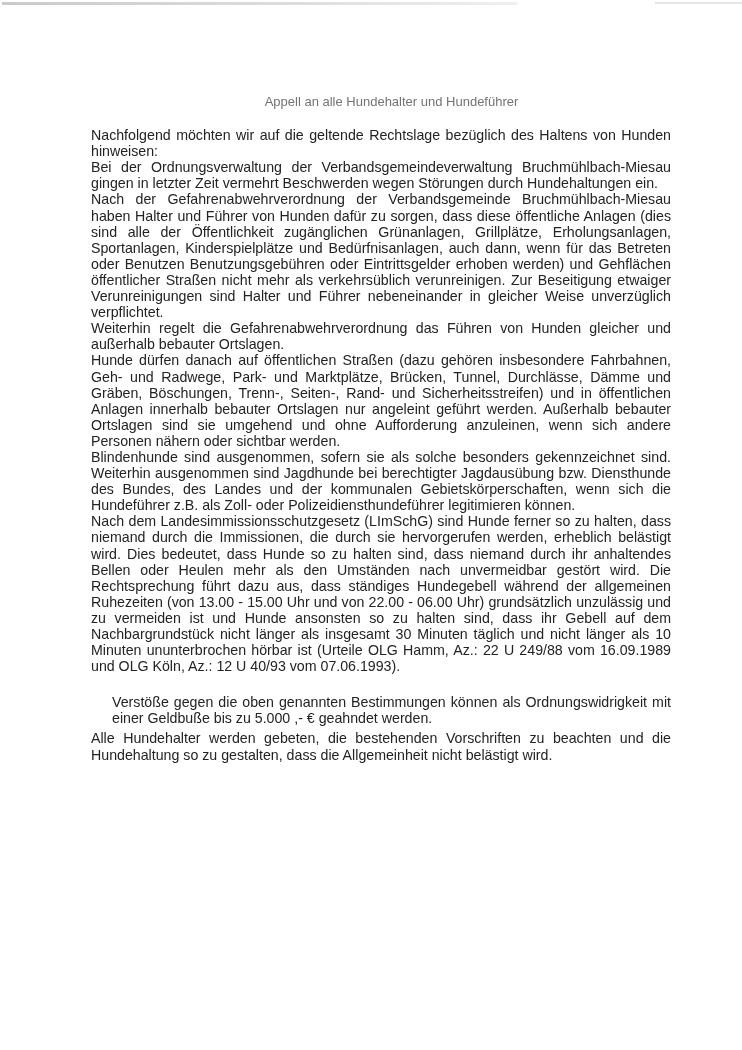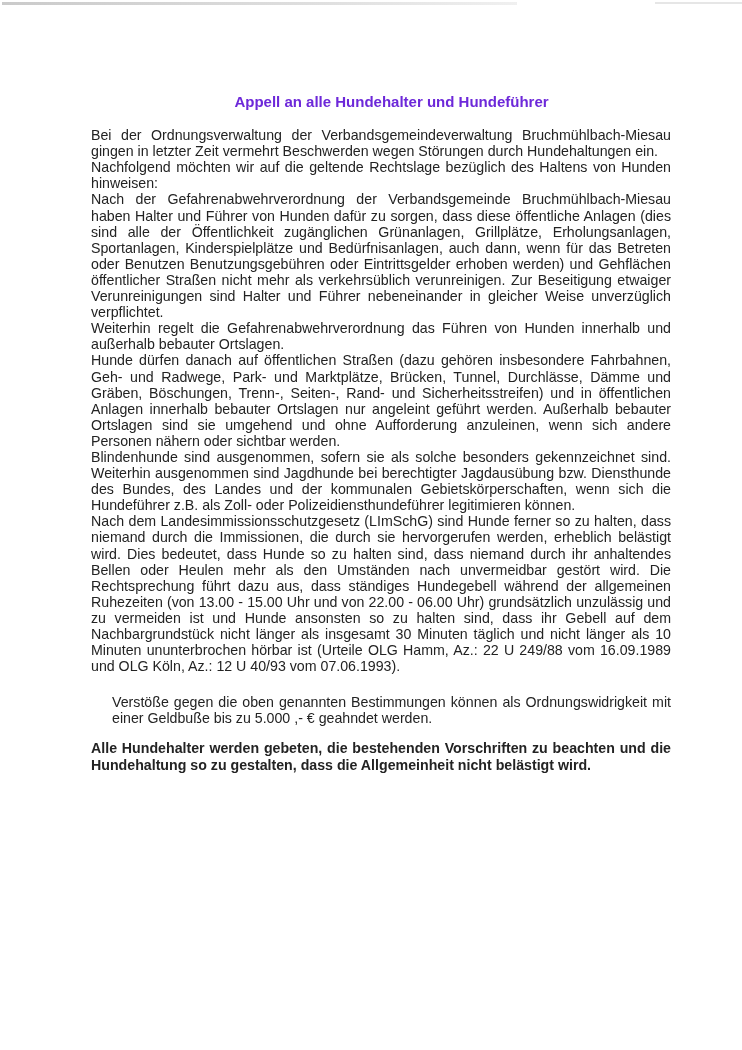--- a/index.html
+++ b/index.html
@@ -12,37 +12,37 @@
     .scanline2 {
       position: absolute; left: 655px; top: 2px; width: 87px; height: 2px;
       background: #e6e6e6;
     }
     .page {
       position: absolute; left: 91px; top: 94px; width: 580px;
       font-family: "Liberation Sans", sans-serif;
       font-size: 14.2px; line-height: 16.1px; color: #232323;
     }
     .title {
-      text-align: center; font-weight: bold; font-size: 15px;
-      margin: 0 0 17px 0; padding-left: 21px; color: #6d28d9;
+      text-align: center; font-weight: normal; font-size: 13px;
+      margin: 0 0 17px 0; padding-left: 21px; color: #737373;
     }
     .p { margin: 0; text-align: justify; text-align-last: left; }
     .gap-lg { margin-top: 20px; margin-left: 21px; }
-    .gap-sm { margin-top: 14px; font-weight: bold; }
+    .gap-sm { margin-top: 4px; }
   </style>
 </head>
 <body>
 
 <div class="scanline"></div>
 <div class="scanline2"></div>
 
 <div class="page">
   <h1 class="title">Appell an alle Hundehalter und Hundeführer</h1>
+  <p class="p">Nachfolgend möchten wir auf die geltende Rechtslage bezüglich des Haltens von Hunden hinweisen:</p>
   <p class="p">Bei der Ordnungsverwaltung der Verbandsgemeindeverwaltung Bruchmühlbach-Miesau gingen in letzter Zeit vermehrt Beschwerden wegen Störungen durch Hundehaltungen ein.</p>
-  <p class="p">Nachfolgend möchten wir auf die geltende Rechtslage bezüglich des Haltens von Hunden hinweisen:</p>
   <p class="p">Nach der Gefahrenabwehrverordnung der Verbandsgemeinde Bruchmühlbach-Miesau haben Halter und Führer von Hunden dafür zu sorgen, dass diese öffentliche Anlagen (dies sind alle der Öffentlichkeit zugänglichen Grünanlagen, Grillplätze, Erholungsanlagen, Sportanlagen, Kinderspielplätze und Bedürfnisanlagen, auch dann, wenn für das Betreten oder Benutzen Benutzungsgebühren oder Eintrittsgelder erhoben werden) und Gehflächen öffentlicher Straßen nicht mehr als verkehrsüblich verunreinigen. Zur Beseitigung etwaiger Verunreinigungen sind Halter und Führer nebeneinander in gleicher Weise unverzüglich verpflichtet.</p>
-  <p class="p">Weiterhin regelt die Gefahrenabwehrverordnung das Führen von Hunden innerhalb und außerhalb bebauter Ortslagen.</p>
+  <p class="p">Weiterhin regelt die Gefahrenabwehrverordnung das Führen von Hunden gleicher und außerhalb bebauter Ortslagen.</p>
   <p class="p">Hunde dürfen danach auf öffentlichen Straßen (dazu gehören insbesondere Fahrbahnen, Geh- und Radwege, Park- und Marktplätze, Brücken, Tunnel, Durchlässe, Dämme und Gräben, Böschungen, Trenn-, Seiten-, Rand- und Sicherheitsstreifen) und in öffentlichen Anlagen innerhalb bebauter Ortslagen nur angeleint geführt werden. Außerhalb bebauter Ortslagen sind sie umgehend und ohne Aufforderung anzuleinen, wenn sich andere Personen nähern oder sichtbar werden.</p>
   <p class="p">Blindenhunde sind ausgenommen, sofern sie als solche besonders gekennzeichnet sind. Weiterhin ausgenommen sind Jagdhunde bei berechtigter Jagdausübung bzw. Diensthunde des Bundes, des Landes und der kommunalen Gebietskörperschaften, wenn sich die Hundeführer z.B. als Zoll- oder Polizeidiensthundeführer legitimieren können.</p>
   <p class="p">Nach dem Landesimmissionsschutzgesetz (LImSchG) sind Hunde ferner so zu halten, dass niemand durch die Immissionen, die durch sie hervorgerufen werden, erheblich belästigt wird. Dies bedeutet, dass Hunde so zu halten sind, dass niemand durch ihr anhaltendes Bellen oder Heulen mehr als den Umständen nach unvermeidbar gestört wird. Die Rechtsprechung führt dazu aus, dass ständiges Hundegebell während der allgemeinen Ruhezeiten (von 13.00 - 15.00 Uhr und von 22.00 - 06.00 Uhr) grundsätzlich unzulässig und zu vermeiden ist und Hunde ansonsten so zu halten sind, dass ihr Gebell auf dem Nachbargrundstück nicht länger als insgesamt 30 Minuten täglich und nicht länger als 10 Minuten ununterbrochen hörbar ist (Urteile OLG Hamm, Az.: 22 U 249/88 vom 16.09.1989 und OLG Köln, Az.: 12 U 40/93 vom 07.06.1993).</p>
   <p class="p gap-lg">Verstöße gegen die oben genannten Bestimmungen können als Ordnungswidrigkeit mit einer Geldbuße bis zu 5.000 ,- € geahndet werden.</p>
   <p class="p gap-sm">Alle Hundehalter werden gebeten, die bestehenden Vorschriften zu beachten und die Hundehaltung so zu gestalten, dass die Allgemeinheit nicht belästigt wird.</p>
 </div>
 
 </body></html>

